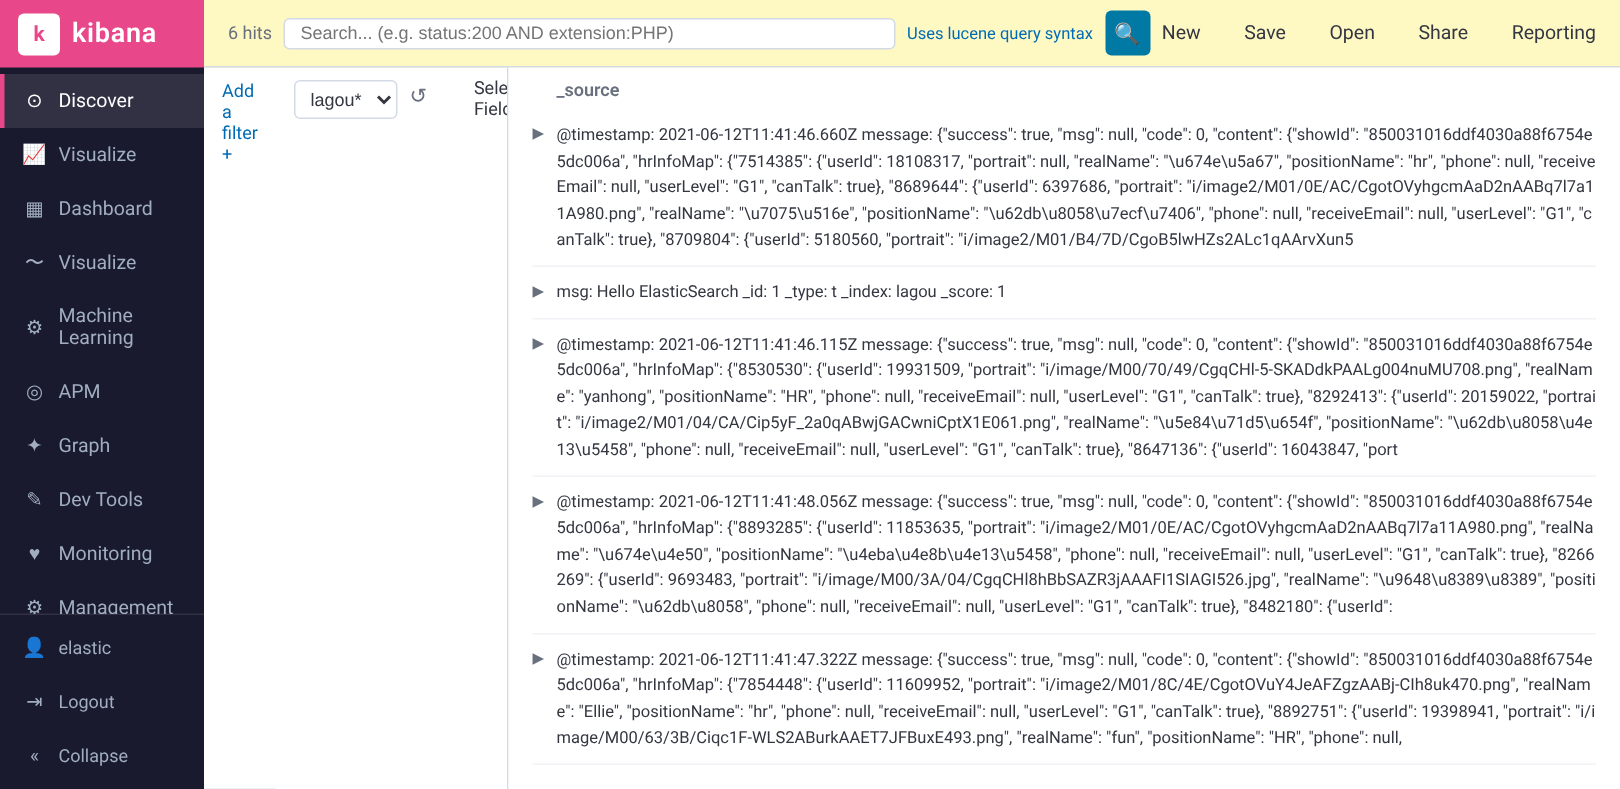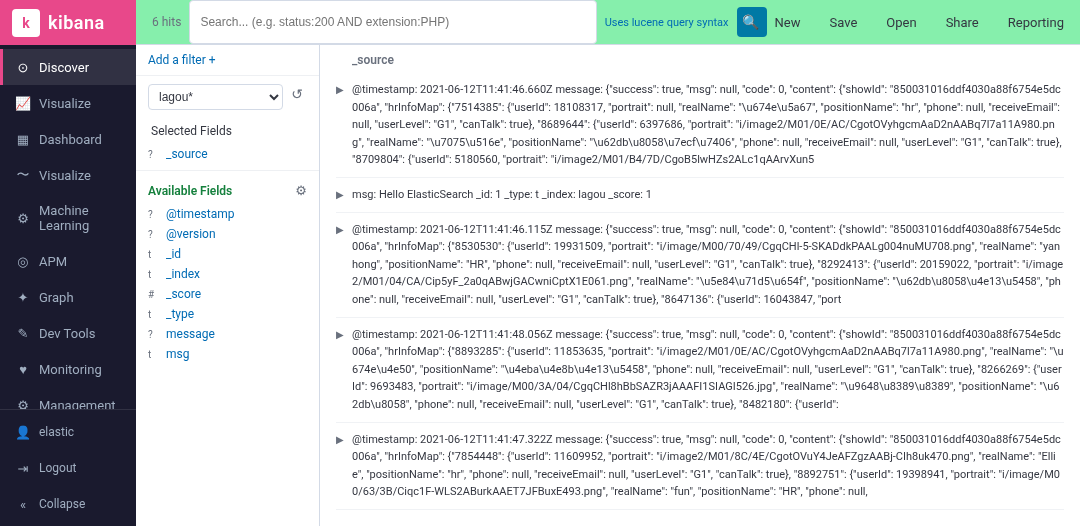--- a/index.html
+++ b/index.html
@@ -84,36 +84,36 @@
     .main {
       flex: 1;
       display: flex;
       flex-direction: column;
       overflow: hidden;
     }
 
     
     .topbar {
       height: 45px;
-      background: #86efac;
+      background: #fef9c3;
       border-bottom: 1px solid #d3dae6;
       display: flex;
       align-items: center;
       padding: 0 16px;
       gap: 8px;
       flex-shrink: 0;
     }
     .hits-count {
       font-size: 12px;
       color: #69707d;
       white-space: nowrap;
     }
     .search-bar {
       flex: 1;
-      height: 44px;
+      height: 21px;
       border: 1px solid #d3dae6;
       border-radius: 4px;
       padding: 0 10px;
       font-size: 12px;
       outline: none;
       color: #343741;
     }
     .lucene-link {
       color: #006bb4;
       font-size: 11px;
@@ -148,25 +148,25 @@
 
     
     .content {
       display: flex;
       flex: 1;
       overflow: hidden;
     }
 
     
     .left-panel {
-      width: 184px;
+      width: 203px;
       background: #fff;
       border-right: 1px solid #d3dae6;
       display: flex;
-      flex-direction: column;
+      flex-direction: row;
       flex-shrink: 0;
       overflow-y: auto;
     }
     .filter-bar {
       padding: 8px 12px;
       border-bottom: 1px solid #eef0f3;
       font-size: 12px;
     }
     .add-filter {
       color: #006bb4;

